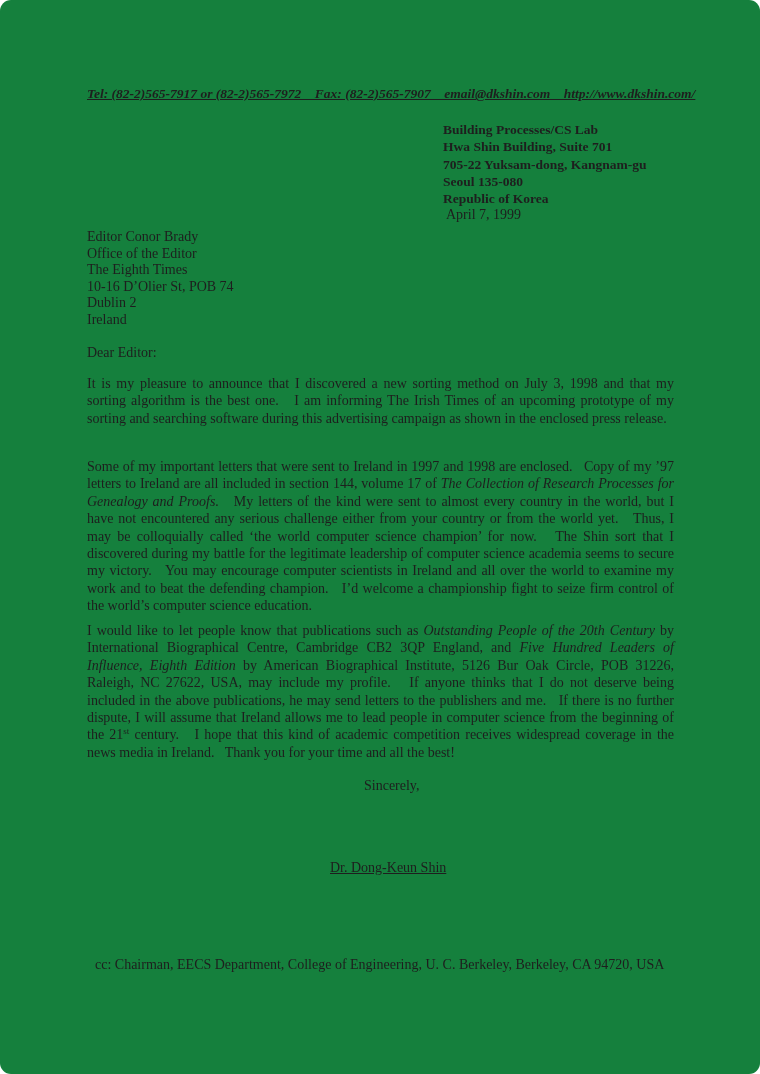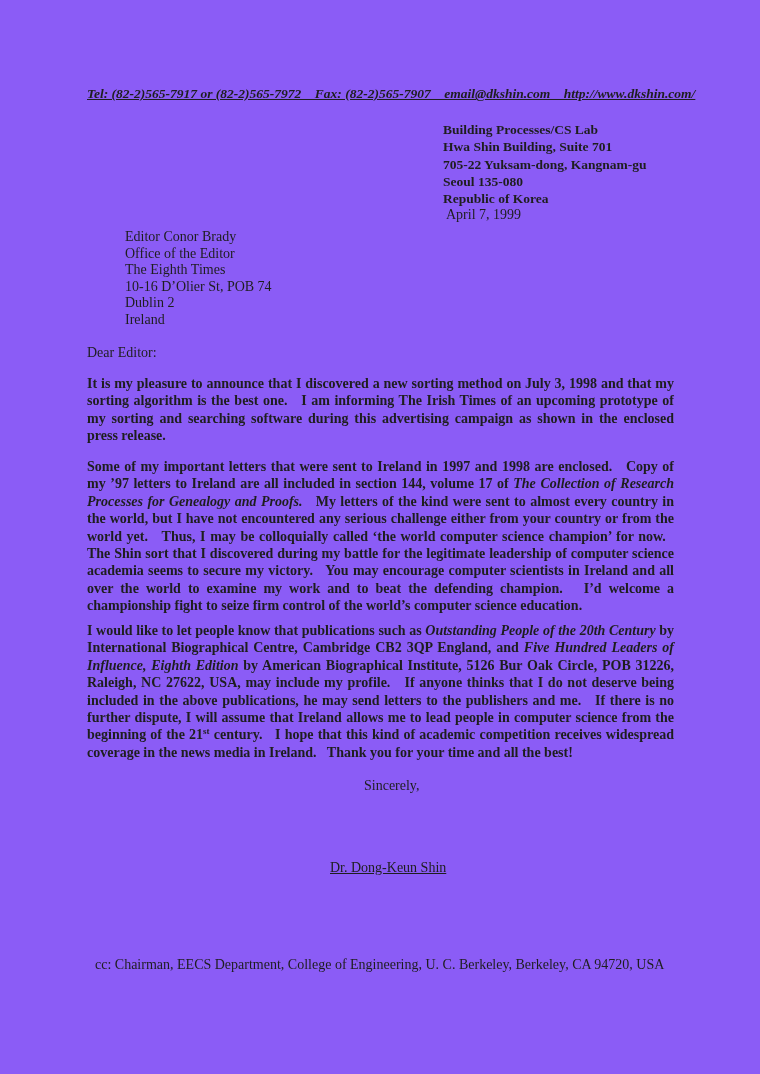--- a/index.html
+++ b/index.html
@@ -5,24 +5,25 @@
 <style>
   html, body {
     margin: 0;
     padding: 0;
     background: #ffffff;
   }
   .page {
     position: relative;
     width: 760px;
     height: 1074px;
-    background: #8b5cf6;
+    background: #15803d;
     font-family: "Liberation Serif", "DejaVu Serif", serif;
     color: #1e1e1e;
     overflow: hidden;
+    border-radius: 11px;
   }
   .contact-line {
     position: absolute;
     left: 87px;
     top: 86px;
     width: 590px;
     font-size: 13.5px;
     font-weight: bold;
     font-style: italic;
     text-decoration: underline;
@@ -43,37 +44,35 @@
     top: 206px;
     font-size: 14px;
     line-height: 17.4px;
   }
   .recipient-block {
     position: absolute;
     left: 87px;
     top: 229px;
     font-size: 14px;
     line-height: 16.5px;
-    margin-left: 38px;
   }
   .salutation {
     position: absolute;
     left: 87px;
     top: 344px;
     font-size: 14px;
     line-height: 17.4px;
   }
   .para {
     position: absolute;
     left: 87px;
     width: 587px;
     font-size: 14px;
     line-height: 17.4px;
     text-align: justify;
-    font-weight: bold;
   }
   .para-1 { top: 375px; }
   .para-2 { top: 458px; }
   .para-3 { top: 622px; }
   .italic { font-style: italic; }
   .sup {
     font-size: 9px;
     vertical-align: super;
     line-height: 0;
     margin-top: 40px;

